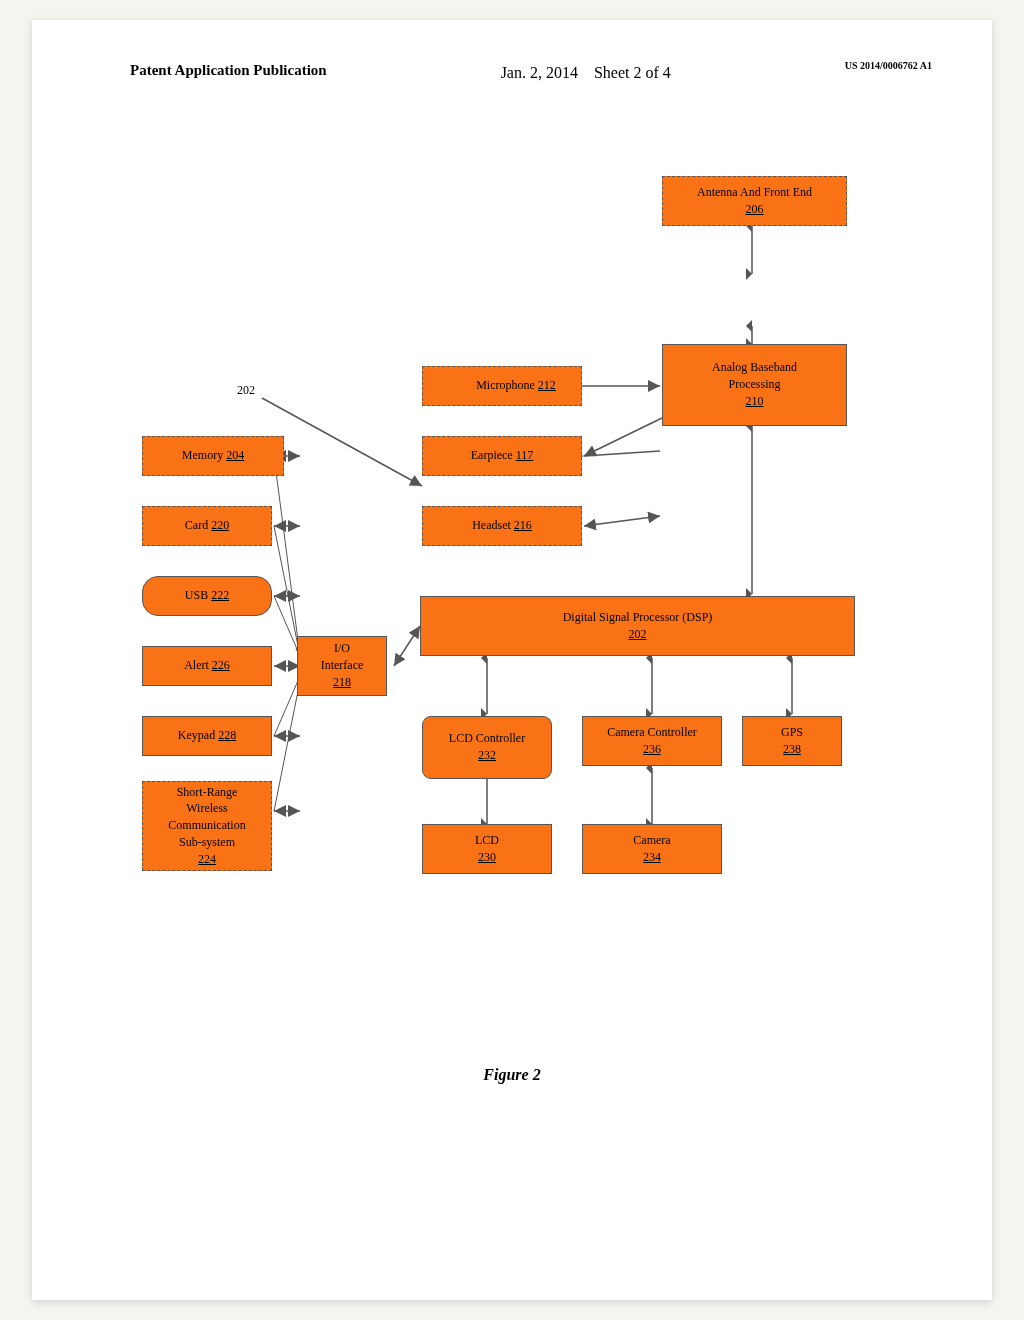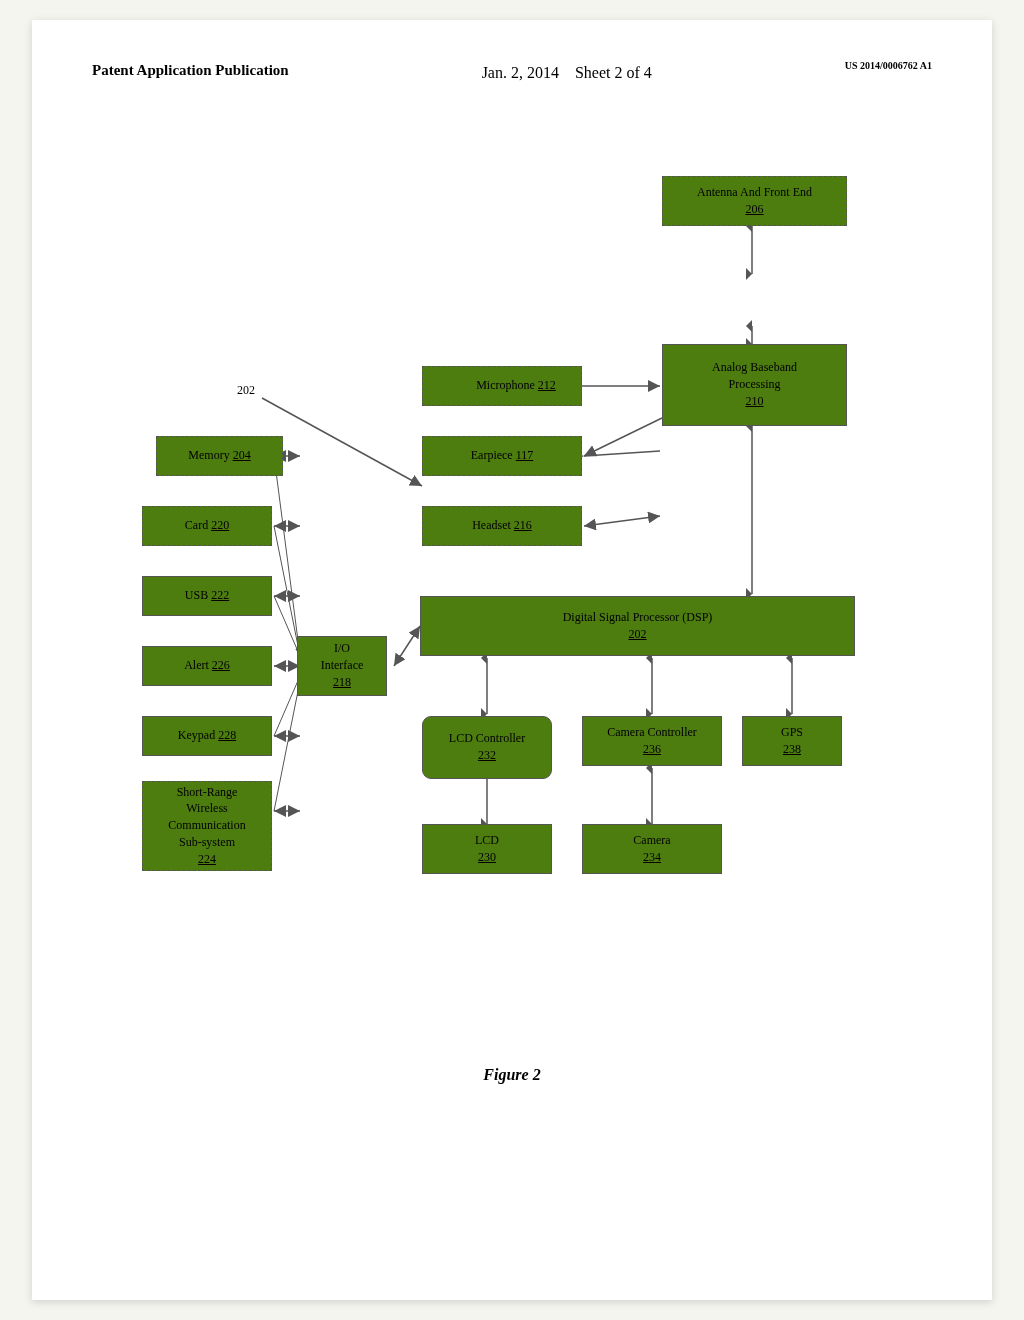--- a/index.html
+++ b/index.html
@@ -21,20 +21,21 @@
       box-shadow: 0 2px 8px rgba(0,0,0,0.15);
       position: relative;
     }
 
     .header {
       display: flex;
       justify-content: space-between;
       align-items: flex-start;
       margin-bottom: 20px;
       border-bottom: none;
+      margin-left: 38px;
     }
 
     .header-left {
       font-weight: bold;
       font-size: 15px;
       line-height: 1.4;
     }
 
     .header-center {
       font-size: 16px;
@@ -51,21 +52,21 @@
     .diagram-area {
       position: relative;
       width: 100%;
       height: 900px;
       margin-top: 60px;
     }
 
     .box {
       position: absolute;
       border: 1px solid #555;
-      background: #4d7c0f;
+      background: #f97316;
       display: flex;
       flex-direction: column;
       align-items: center;
       justify-content: center;
       text-align: center;
       font-size: 12px;
       line-height: 1.4;
       padding: 4px 6px;
     }
 
@@ -203,29 +204,29 @@
     </div>
 
     <div class="box dashed" style="left:330px; top:290px; width:160px; height:40px;">
       <span class="box-label">Earpiece <span class="box-num">117</span></span>
     </div>
 
     <div class="box dashed" style="left:330px; top:360px; width:160px; height:40px;">
       <span class="box-label">Headset <span class="box-num">216</span></span>
     </div>
 
-    <div class="box dashed" style="left:64px; top:290px; width:127px; height:40px;">
+    <div class="box dashed" style="left:50px; top:290px; width:142px; height:40px;">
       <span class="box-label">Memory <span class="box-num">204</span></span>
     </div>
 
     <div class="box dashed" style="left:50px; top:360px; width:130px; height:40px;">
       <span class="box-label">Card <span class="box-num">220</span></span>
     </div>
 
-    <div class="box" style="left:50px; top:430px; width:130px; height:40px;">
+    <div class="box" style="left:50px; top:430px; width:130px; height:40px;border-radius:16px;">
       <span class="box-label">USB <span class="box-num">222</span></span>
     </div>
 
     <div class="box" style="left:50px; top:500px; width:130px; height:40px;">
       <span class="box-label">Alert <span class="box-num">226</span></span>
     </div>
 
     <div class="box" style="left:50px; top:570px; width:130px; height:40px;">
       <span class="box-label">Keypad <span class="box-num">228</span></span>
     </div>

